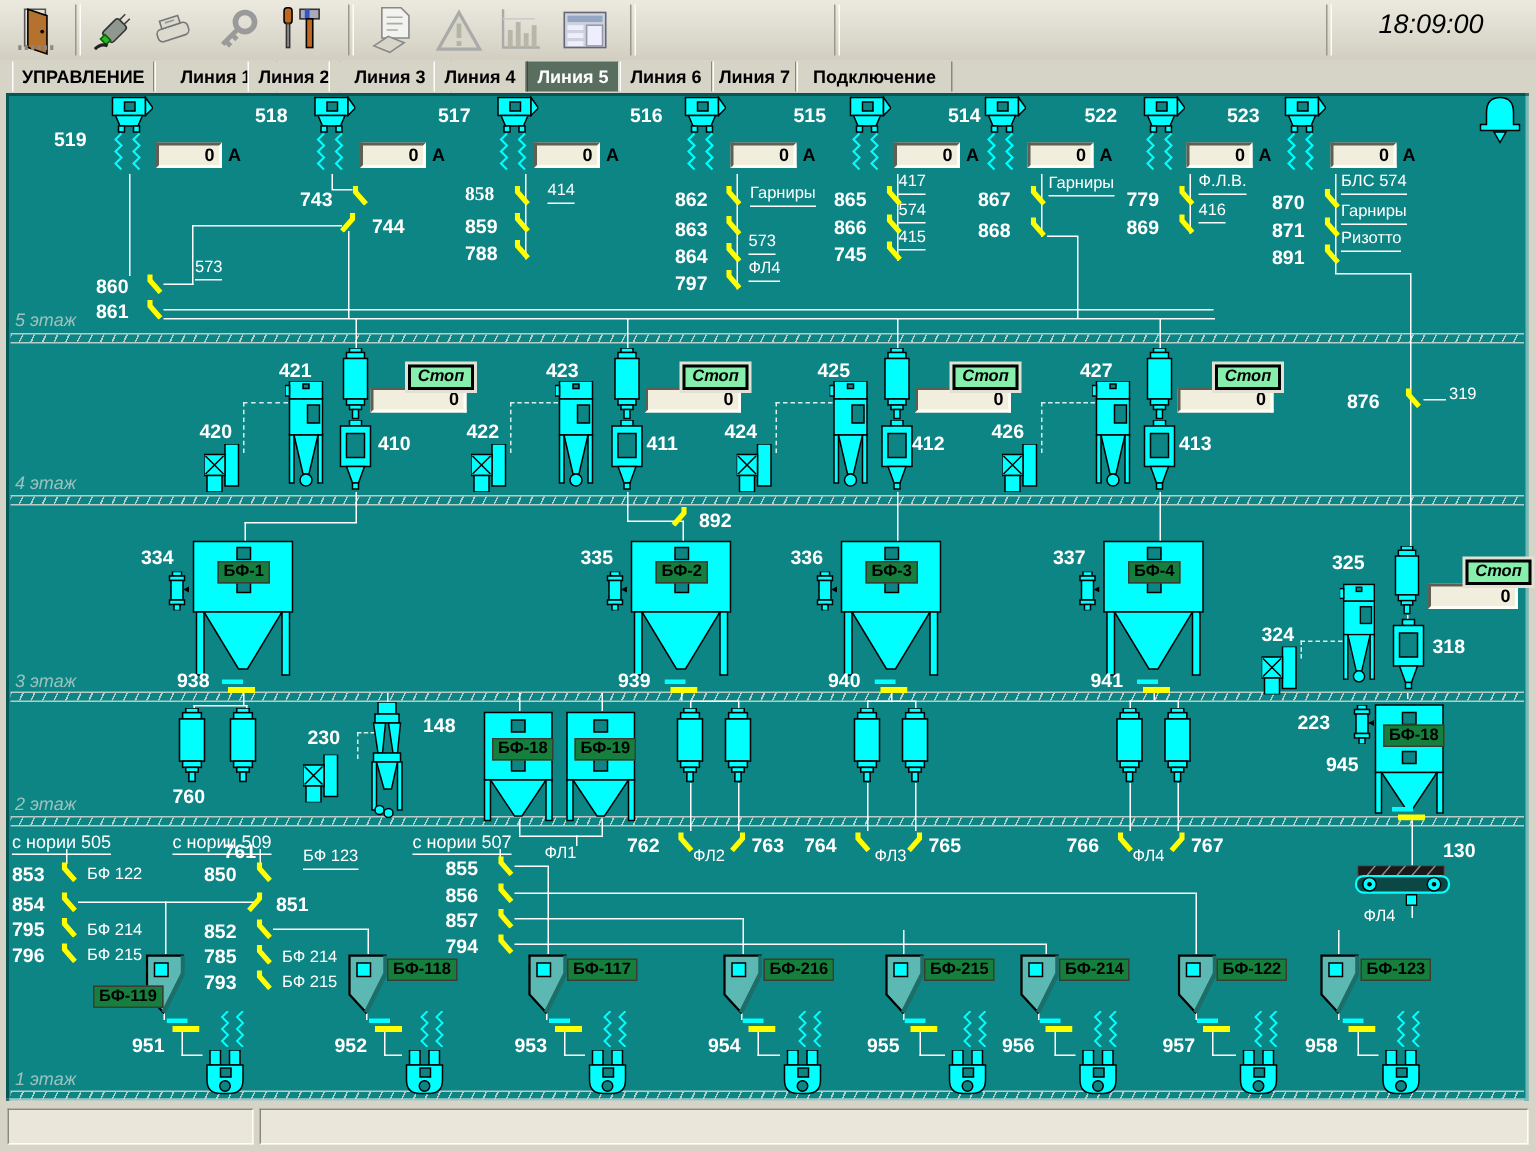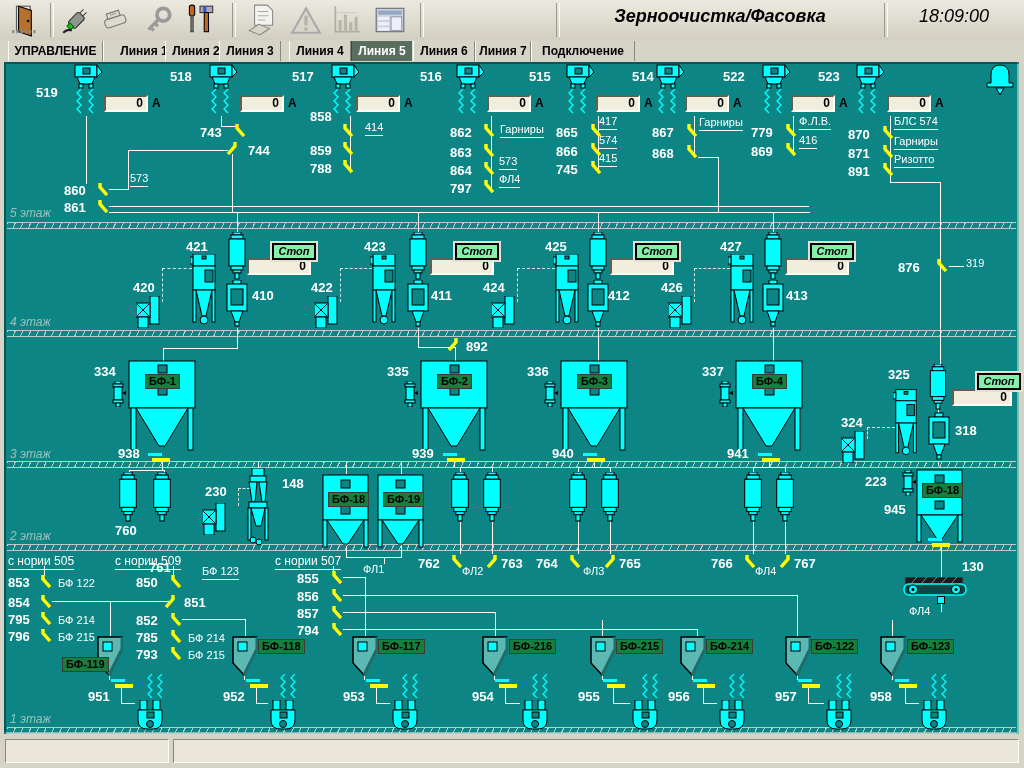--- a/index.html
+++ b/index.html
@@ -234,30 +234,29 @@
     <svg class="tbtn" style="left:372px" viewBox="0 0 32 32">
         <rect x="3" y="5" width="26" height="22" fill="#cdd3dc" stroke="#667"></rect>
         <rect x="5" y="7" width="22" height="4" fill="#93a7c4"></rect>
         <rect x="5" y="13" width="10" height="3" fill="#eef"></rect>
         <rect x="5" y="18" width="10" height="3" fill="#eef"></rect>
         <rect x="5" y="23" width="10" height="3" fill="#eef"></rect>
         <rect x="17" y="13" width="10" height="13" fill="#eef" stroke="#99a"></rect>
       </svg>
     <div class="tsep" style="left:420px"></div>
     <div class="tsep" style="left:556px"></div>
-    <div class="title">Зерноочистка/Фасовка</div>
     <div class="tsep" style="left:884px"></div>
     <div class="clock">18:09:00</div>
   </div>
 
   <div class="tabbar">
     <div class="tab" style="left:8px;width:95px">УПРАВЛЕНИЕ</div>
     <div class="tab" style="left:103px;width:82px">Линия 1</div>
     <div class="tab" style="left:165px;width:62px">Линия 2</div>
-    <div class="tab" style="left:219px;width:62px">Линия 3</div>
+    <div class="tab" style="left:219px;width:82px">Линия 3</div>
     <div class="tab" style="left:289px;width:62px">Линия 4</div>
     <div class="tab sel" style="left:351px;width:62px">Линия 5</div>
     <div class="tab" style="left:413px;width:62px">Линия 6</div>
     <div class="tab" style="left:475px;width:56px">Линия 7</div>
     <div class="tab" style="left:531px;width:104px">Подключение</div>
   </div>
 
   <div class="cv"></div>
   <div id="layer">
       <div class="band" style="position: absolute; left: 7px; top: 222px; width: 1009px; height: 7px;"></div>
@@ -825,21 +824,21 @@
       <span class="lb amp" style="left: 404px; top: 97px;">А</span>
       <span class="lb amp" style="left: 535px; top: 97px;">А</span>
       <span class="lb amp" style="left: 644px; top: 97px;">А</span>
       <span class="lb amp" style="left: 733px; top: 97px;">А</span>
       <span class="lb amp" style="left: 839px; top: 97px;">А</span>
       <span class="lb amp" style="left: 935px; top: 97px;">А</span>
       <span class="lb num" style="left: 200px; top: 126px;">743</span>
       <span class="lb num" style="left: 248px; top: 144px;">744</span>
       <span class="lb num" style="left: 64px; top: 184px;">860</span>
       <span class="lb num" style="left: 64px; top: 201px;">861</span>
-      <span class="lb num" style="left: 310px; top: 110px;">858</span>
+      <span class="lb num" style="left: 310px; top: 122px; font-family: Liberation Serif, serif;">858</span>
       <span class="lb num" style="left: 310px; top: 144px;">859</span>
       <span class="lb num" style="left: 310px; top: 162px;">788</span>
       <span class="lb num" style="left: 450px; top: 126px;">862</span>
       <span class="lb num" style="left: 450px; top: 146px;">863</span>
       <span class="lb num" style="left: 450px; top: 164px;">864</span>
       <span class="lb num" style="left: 450px; top: 182px;">797</span>
       <span class="lb num" style="left: 556px; top: 126px;">865</span>
       <span class="lb num" style="left: 556px; top: 145px;">866</span>
       <span class="lb num" style="left: 556px; top: 163px;">745</span>
       <span class="lb num" style="left: 652px; top: 126px;">867</span>

